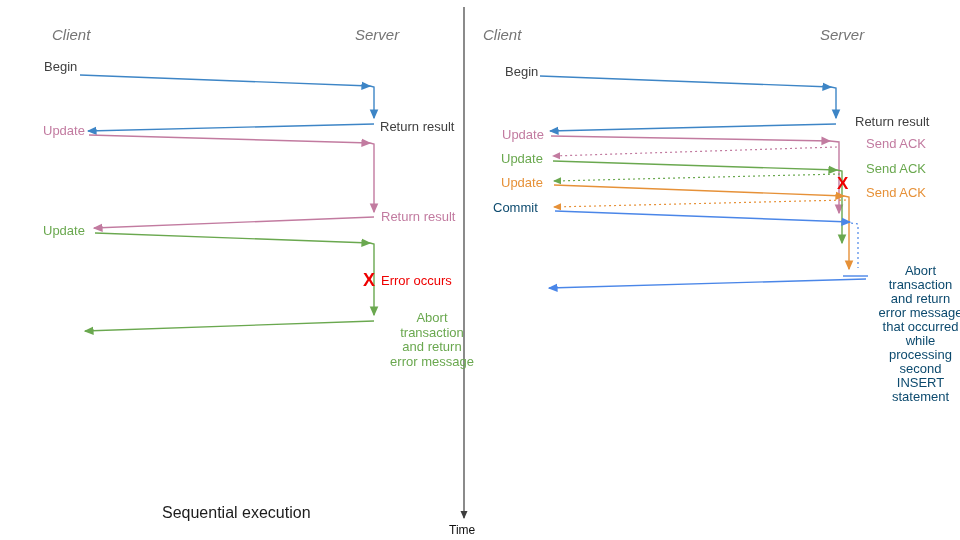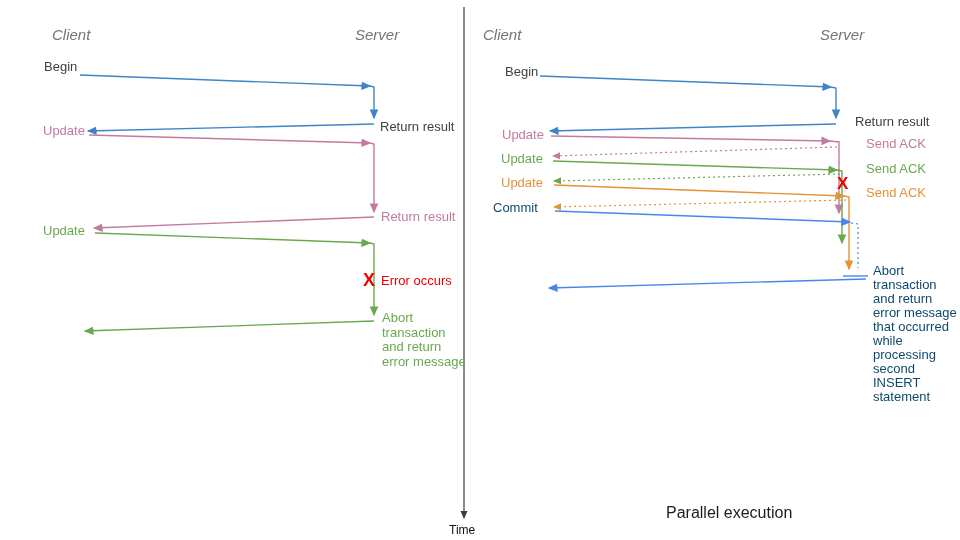--- a/index.html
+++ b/index.html
@@ -1,18 +1,19 @@
 <!DOCTYPE html>
 <html><head>
 <meta charset="utf-8">
 <style>
   html,body{margin:0;padding:0;background:#fff;}
   .canvas{
     position:relative;width:960px;height:540px;overflow:hidden;background:#ffffff;
     font-family:"Liberation Sans", sans-serif;
+    text-align:center;
   }
   .canvas svg{position:absolute;left:0;top:0;}
   .lbl{position:absolute;font-size:13px;line-height:15px;white-space:nowrap;}
   .hdr{position:absolute;font-size:15px;font-style:italic;color:#757575;white-space:nowrap;}
   .title{position:absolute;font-size:16px;color:#1c1c1c;white-space:nowrap;}
   .multiline{white-space:pre-line;}
   .xmark{position:absolute;font-weight:bold;color:#ee0000;line-height:1;}
   .c-blueL{color:#404040;}
   .c-blueR{color:#0c4a6e;}
   .c-pink{color:#c27ba0;}
@@ -151,20 +152,21 @@
   <div class="lbl c-pink" style="left:381px;top:209px;">Return result</div>
 
   <div class="xmark" style="left:363px;top:271px;font-size:18px;">X</div>
   <div class="lbl c-red" style="left:381px;top:273px;">Error occurs</div>
 
   <div class="lbl c-green multiline" style="left:382px;top:311px;line-height:14.5px;width:100px;">Abort
 transaction
 and return
 error message</div>
 
+  <div class="title" style="left:162px;top:504px;">Sequential execution</div>
 
   <div class="hdr" style="left:483px;top:26px;">Client</div>
   <div class="hdr" style="left:820px;top:26px;">Server</div>
 
   <div class="lbl c-blueL" style="left:505px;top:64px;">Begin</div>
   <div class="lbl c-pink" style="left:502px;top:127px;">Update</div>
   <div class="lbl c-green" style="left:501px;top:151px;">Update</div>
   <div class="lbl c-orange" style="left:501px;top:175px;">Update</div>
   <div class="lbl c-blueR" style="left:493px;top:200px;">Commit</div>
 
@@ -179,17 +181,16 @@
 transaction
 and return
 error message
 that occurred
 while
 processing
 second
 INSERT
 statement</div>
 
-  <div class="title" style="left:666px;top:504px;">Parallel execution</div>
 
   <div class="lbl c-dark" style="left:449px;top:523px;font-size:12px;">Time</div>
 
 </div>
 
 </body></html>

